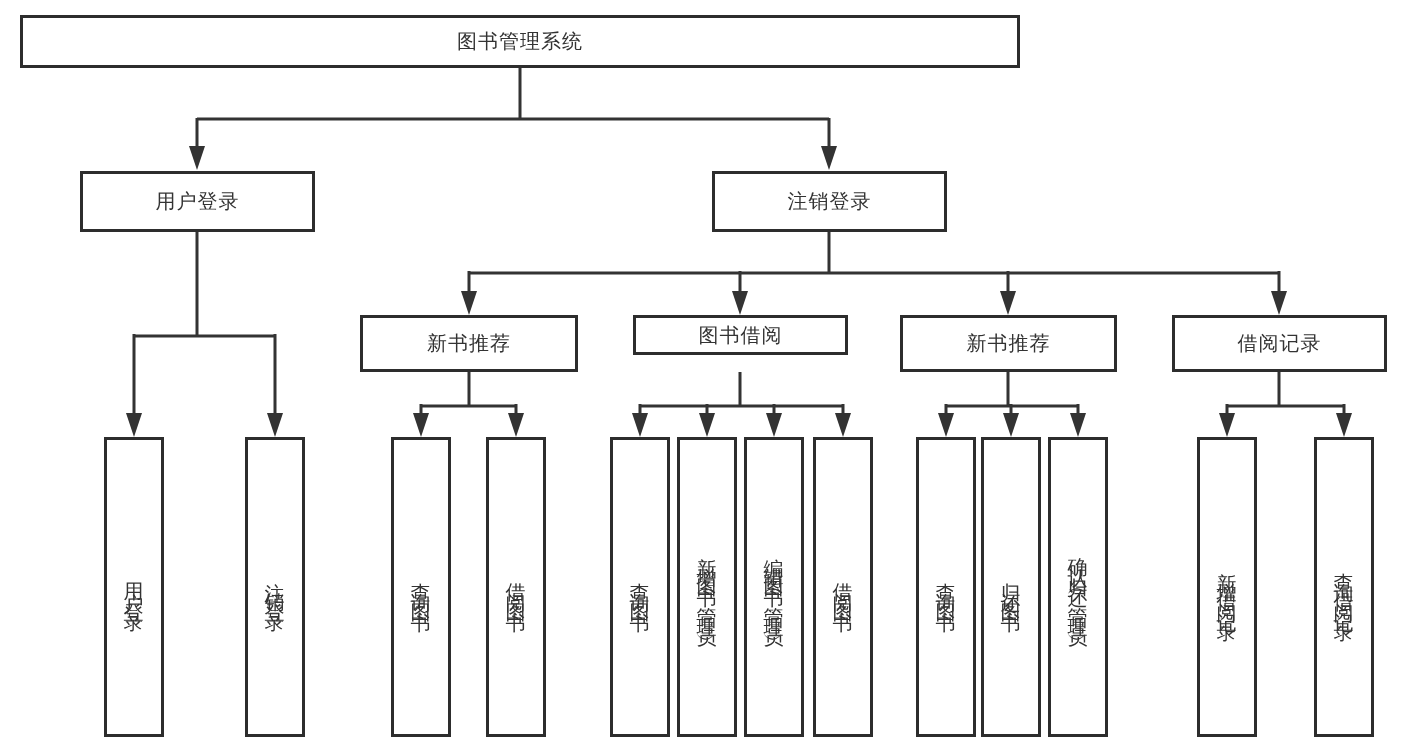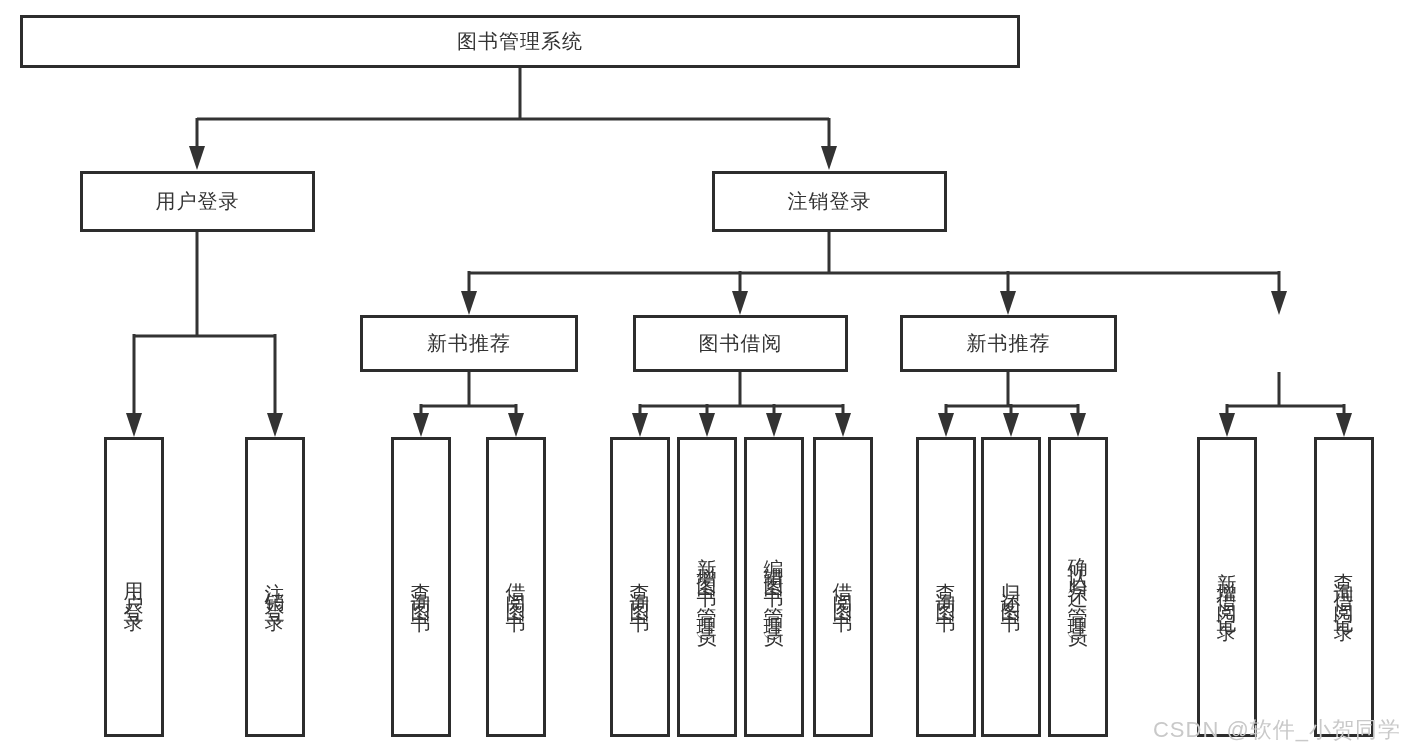--- a/index.html
+++ b/index.html
@@ -87,35 +87,35 @@
       <polygon points="1336,413 1352,413 1344,437"></polygon>
     </g>
   </svg>
 
   <div class="node" style="left:20px;top:15px;width:1000px;height:53px;">图书管理系统</div>
 
   <div class="node" style="left:80px;top:171px;width:235px;height:61px;">用户登录</div>
   <div class="node" style="left:712px;top:171px;width:235px;height:61px;">注销登录</div>
 
   <div class="node" style="left:360px;top:315px;width:218px;height:57px;text-align:right;">新书推荐</div>
-  <div class="node" style="left:633px;top:315px;width:215px;height:57px;">图书借阅</div>
+  <div class="node" style="left:633px;top:315px;width:215px;height:40px;">图书借阅</div>
   <div class="node" style="left:900px;top:315px;width:217px;height:57px;">新书推荐</div>
+  <div class="node" style="left:1172px;top:315px;width:215px;height:57px;">借阅记录</div>
 
   <div class="node leaf" style="left:104px;top:437px;width:60px;height:300px;">用户登录</div>
   <div class="node leaf" style="left:245px;top:437px;width:60px;height:300px;">注销登录</div>
 
   <div class="node leaf" style="left:391px;top:437px;width:60px;height:300px;">查询图书</div>
   <div class="node leaf" style="left:486px;top:437px;width:60px;height:300px;">借阅图书</div>
 
   <div class="node leaf" style="left:610px;top:437px;width:60px;height:300px;">查询图书</div>
   <div class="node leaf" style="left:677px;top:437px;width:60px;height:300px;">新增图书（管理员）</div>
   <div class="node leaf" style="left:744px;top:437px;width:60px;height:300px;">编辑图书（管理员）</div>
   <div class="node leaf" style="left:813px;top:437px;width:60px;height:300px;">借阅图书</div>
 
   <div class="node leaf" style="left:916px;top:437px;width:60px;height:300px;">查询图书</div>
   <div class="node leaf" style="left:981px;top:437px;width:60px;height:300px;">归还图书</div>
   <div class="node leaf" style="left:1048px;top:437px;width:60px;height:300px;">确认归还（管理员）</div>
 
   <div class="node leaf" style="left:1197px;top:437px;width:60px;height:300px;">新增借阅记录</div>
   <div class="node leaf" style="left:1314px;top:437px;width:60px;height:300px;">查询借阅记录</div>
 
-  <div class="wm">CSDN @软件_小贺同学</div>
 </div>
 
 </body></html>

